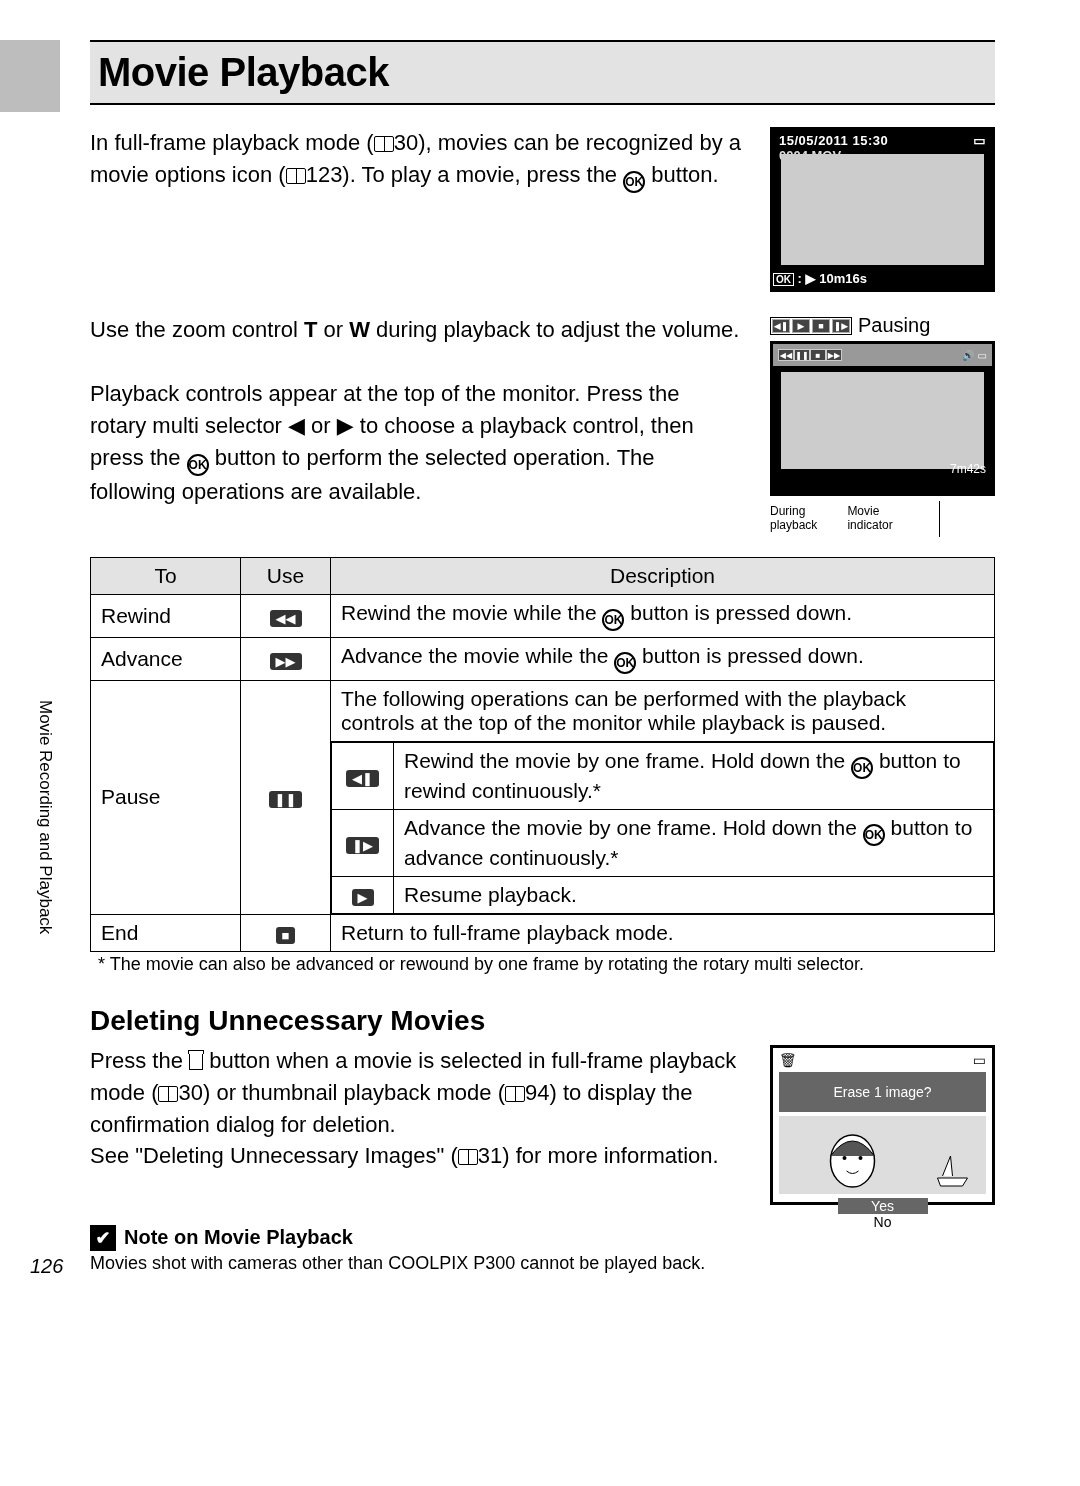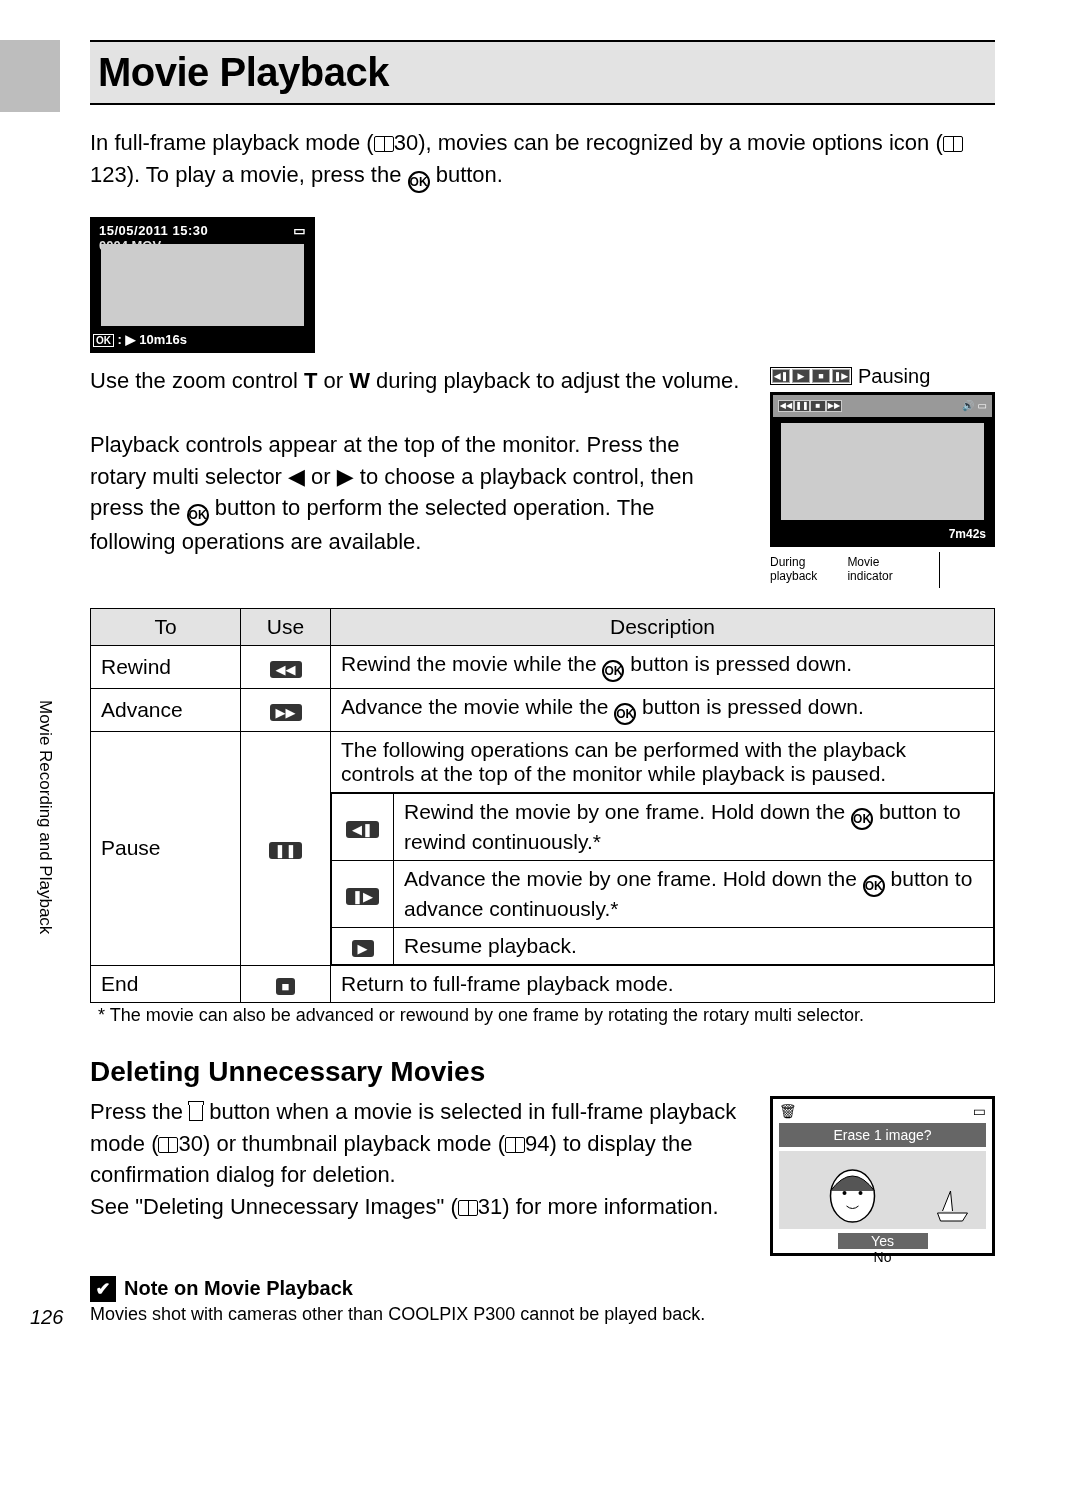--- a/index.html
+++ b/index.html
@@ -38,30 +38,29 @@
     font-weight: 700;
     letter-spacing: -0.5px;
   }
   .content {
     margin-left: 60px;
     margin-top: 22px;
   }
   .row1 {
     display: flex;
     gap: 24px;
-    flex-direction: column;
   }
   .text1 {
     flex: 1;
     font-size: 22px;
     line-height: 1.45;
   }
   .screen {
     width: 225px;
-    height: 136px;
+    height: 165px;
     background: #000;
     border: 3px solid #000;
     color: #fff;
     position: relative;
     font-size: 13px;
   }
   .screen .top {
     display: flex;
     justify-content: space-between;
     padding: 3px 6px 0 6px;
@@ -116,21 +115,21 @@
     font-size: 12px;
     font-weight: 900;
     text-align: center;
     line-height: 18px;
     vertical-align: -4px;
     background: #fff;
   }
   .row2 {
     display: flex;
     gap: 29px;
-    margin-top: 12px;
+    margin-top: 22px;
     justify-content: flex-end;
   }
   .text2 {
     flex: 1;
     font-size: 22px;
     line-height: 1.45;
   }
   .right2 {
     width: 225px;
   }
@@ -192,23 +191,23 @@
   .screen2 .inner2 {
     position: absolute;
     top: 28px;
     left: 8px;
     right: 8px;
     bottom: 24px;
     background: #ccc;
   }
   .screen2 .time2 {
     position: absolute;
-    bottom: 3px;
+    bottom: 17px;
     right: 6px;
-    font-weight: 700;
+    font-weight: 400;
   }
   .vol-line {
     position: absolute;
     top: 187px;
     right: 55px;
     height: 36px;
     border-left: 1.5px solid #000;
   }
   .labels-under {
     display: flex;
@@ -292,21 +291,21 @@
   }
   .erase-screen .et {
     display: flex;
     justify-content: space-between;
     padding: 4px 6px;
   }
   .erase-screen .eh {
     background: #666;
     color: #fff;
     text-align: center;
-    padding: 4px 0;
+    padding: 12px 0;
     margin: 0 6px;
     font-size: 14px;
   }
   .erase-screen .body {
     height: 78px;
     margin: 4px 6px;
     position: relative;
     background: #ddd;
   }
   .erase-screen .yes, .erase-screen .no {

